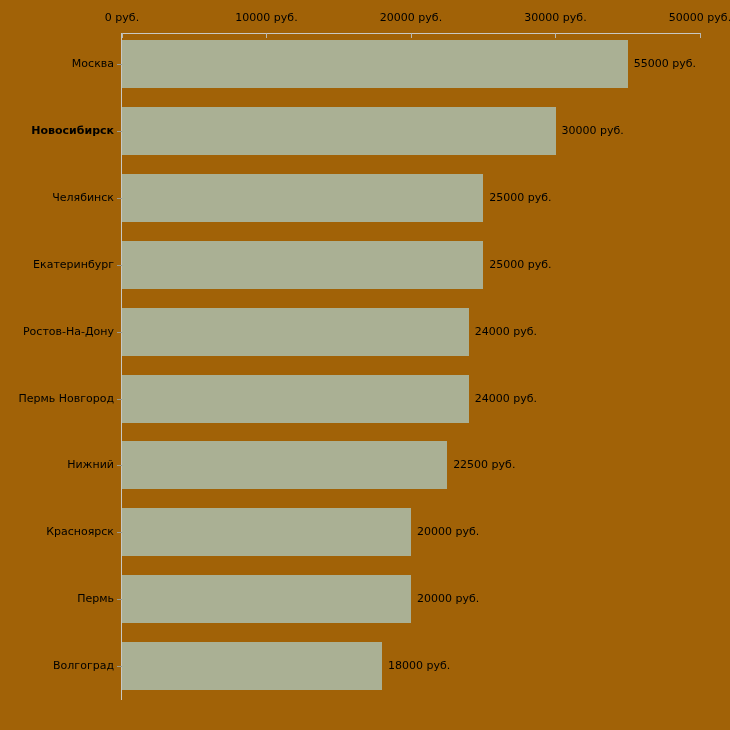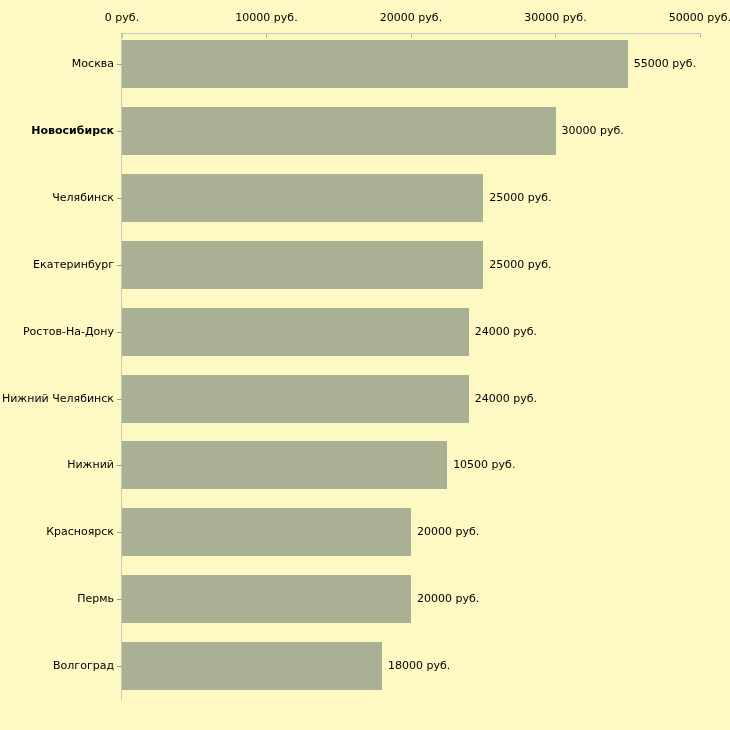--- a/index.html
+++ b/index.html
@@ -12,21 +12,21 @@
     height: 730px;
     font-family: "DejaVu Sans", sans-serif;
     color: #000000;
     overflow: hidden;
   }
 
   #chart-root {
     position: relative;
     width: 730px;
     height: 730px;
-    background: #fef9c3;
+    background: #a16207;
   }
 
   
   .axis-top {
     position: absolute;
     left: 122px;
     top: 33px;
     width: 578px;
     height: 1px;
     background: #c8c8c4;
@@ -122,42 +122,42 @@
       <div class="ytick" style="top: 599px;"></div>
       <div class="ytick" style="top: 666px;"></div>
     </div>
 
   <div id="catlabels">
       <div class="cat-label" style="top: 58px;">Москва</div>
       <div class="cat-label" style="top: 124.9px; font-weight: bold;">Новосибирск</div>
       <div class="cat-label" style="top: 191.8px;">Челябинск</div>
       <div class="cat-label" style="top: 258.7px;">Екатеринбург</div>
       <div class="cat-label" style="top: 325.6px;">Ростов-На-Дону</div>
-      <div class="cat-label" style="top: 392.5px;">Нижний Челябинск</div>
+      <div class="cat-label" style="top: 392.5px;">Пермь Новгород</div>
       <div class="cat-label" style="top: 459.4px;">Нижний</div>
       <div class="cat-label" style="top: 526.3px;">Красноярск</div>
       <div class="cat-label" style="top: 593.2px;">Пермь</div>
       <div class="cat-label" style="top: 660.1px;">Волгоград</div>
     </div>
 
   <div id="bars">
       <div class="bar" style="top: 40px; width: 505.75px; background: rgb(170, 176, 148);"></div>
       <div class="bar-value" style="left: 633.75px; top: 58px;">55000 руб.</div>
       <div class="bar" style="top: 106.9px; width: 433.5px; background: rgb(170, 176, 148);"></div>
       <div class="bar-value" style="left: 561.5px; top: 124.9px;">30000 руб.</div>
       <div class="bar" style="top: 173.8px; width: 361.25px; background: rgb(170, 176, 148);"></div>
       <div class="bar-value" style="left: 489.25px; top: 191.8px;">25000 руб.</div>
       <div class="bar" style="top: 240.7px; width: 361.25px; background: rgb(170, 176, 148);"></div>
       <div class="bar-value" style="left: 489.25px; top: 258.7px;">25000 руб.</div>
       <div class="bar" style="top: 307.6px; width: 346.8px; background: rgb(170, 176, 148);"></div>
       <div class="bar-value" style="left: 474.8px; top: 325.6px;">24000 руб.</div>
       <div class="bar" style="top: 374.5px; width: 346.8px; background: rgb(170, 176, 148);"></div>
       <div class="bar-value" style="left: 474.8px; top: 392.5px;">24000 руб.</div>
       <div class="bar" style="top: 441.4px; width: 325.125px; background: rgb(170, 176, 148);"></div>
-      <div class="bar-value" style="left: 453.125px; top: 459.4px;">10500 руб.</div>
+      <div class="bar-value" style="left: 453.125px; top: 459.4px;">22500 руб.</div>
       <div class="bar" style="top: 508.3px; width: 289px; background: rgb(170, 176, 148);"></div>
       <div class="bar-value" style="left: 417px; top: 526.3px;">20000 руб.</div>
       <div class="bar" style="top: 575.2px; width: 289px; background: rgb(170, 176, 148);"></div>
       <div class="bar-value" style="left: 417px; top: 593.2px;">20000 руб.</div>
       <div class="bar" style="top: 642.1px; width: 260.1px; background: rgb(170, 176, 148);"></div>
       <div class="bar-value" style="left: 388.1px; top: 660.1px;">18000 руб.</div>
     </div>
 
 </div>
 

